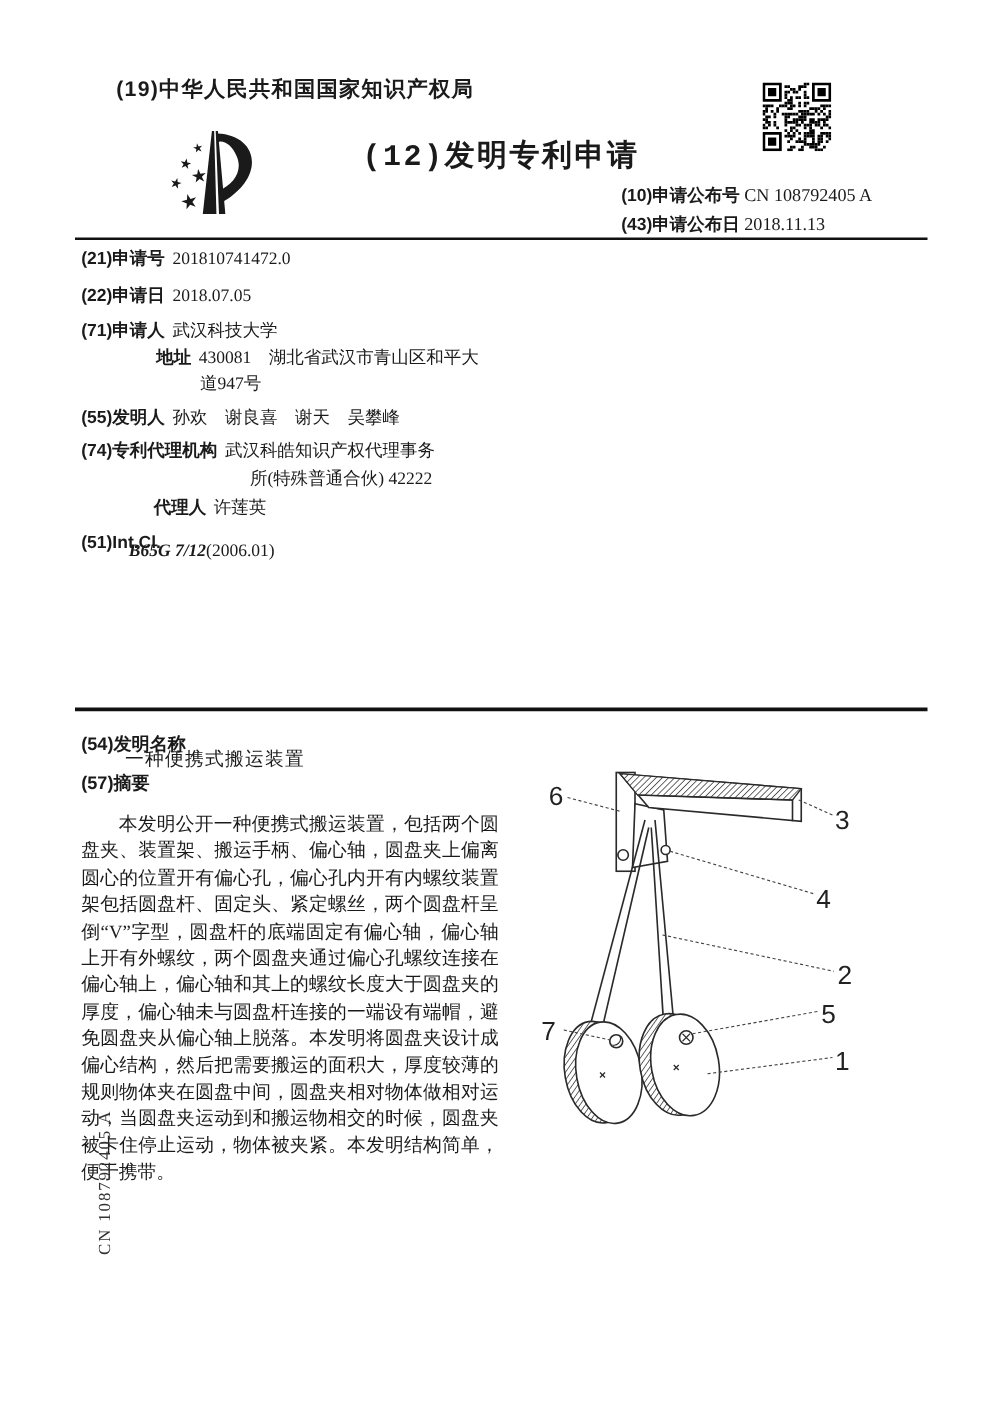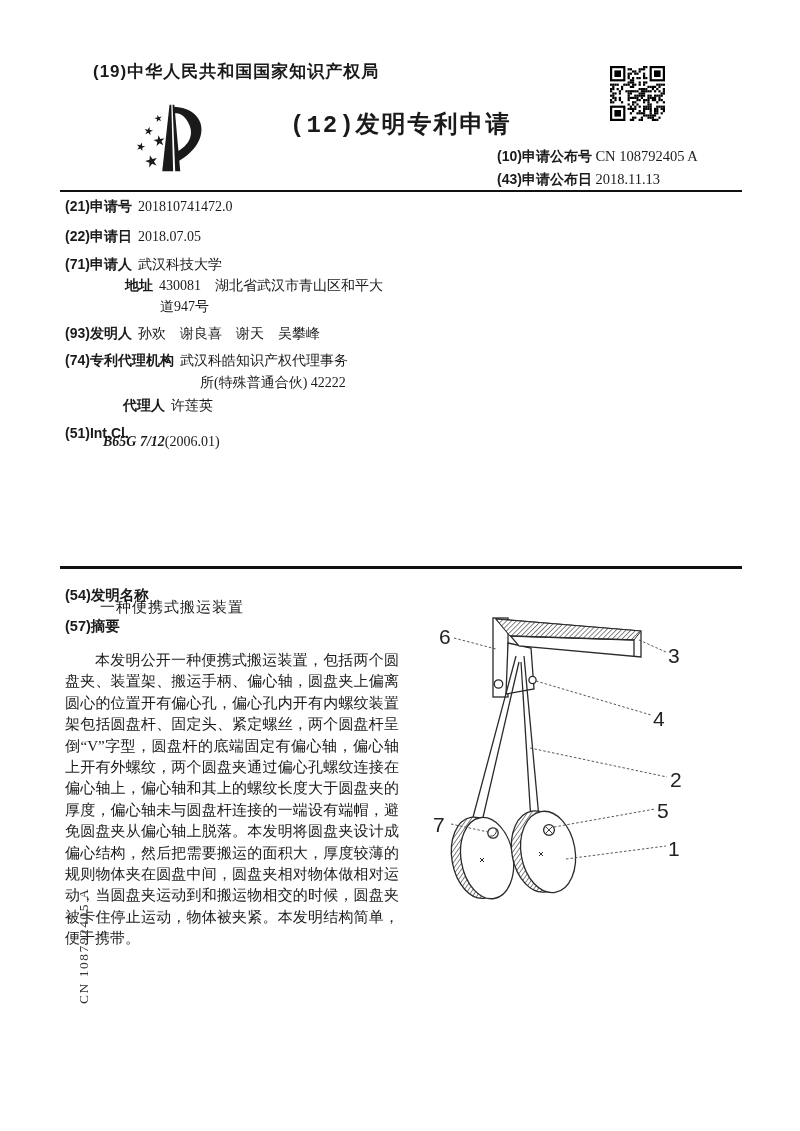--- a/index.html
+++ b/index.html
@@ -293,21 +293,21 @@
     <div class="frow" style="top:58px;">
       <span class="lbl">(71)申请人</span><span class="val">武汉科技大学</span>
     </div>
     <div class="frow" style="top:79px;left:60px;">
       <span class="lbl">地址</span><span class="val">430081　湖北省武汉市青山区和平大</span>
     </div>
     <div class="frow" style="top:100px;left:95px;">
       <span class="val" style="margin-left:0;">道947号</span>
     </div>
     <div class="frow" style="top:127px;">
-      <span class="lbl">(93)发明人</span><span class="val">孙欢　谢良喜　谢天　吴攀峰</span>
+      <span class="lbl">(55)发明人</span><span class="val">孙欢　谢良喜　谢天　吴攀峰</span>
     </div>
     <div class="frow" style="top:154px;">
       <span class="lbl">(74)专利代理机构</span><span class="val">武汉科皓知识产权代理事务</span>
     </div>
     <div class="frow" style="top:176px;left:135px;">
       <span class="val" style="margin-left:0;">所(特殊普通合伙) 42222</span>
     </div>
     <div class="frow" style="top:199px;left:58px;">
       <span class="lbl">代理人</span><span class="val">许莲英</span>
     </div>

